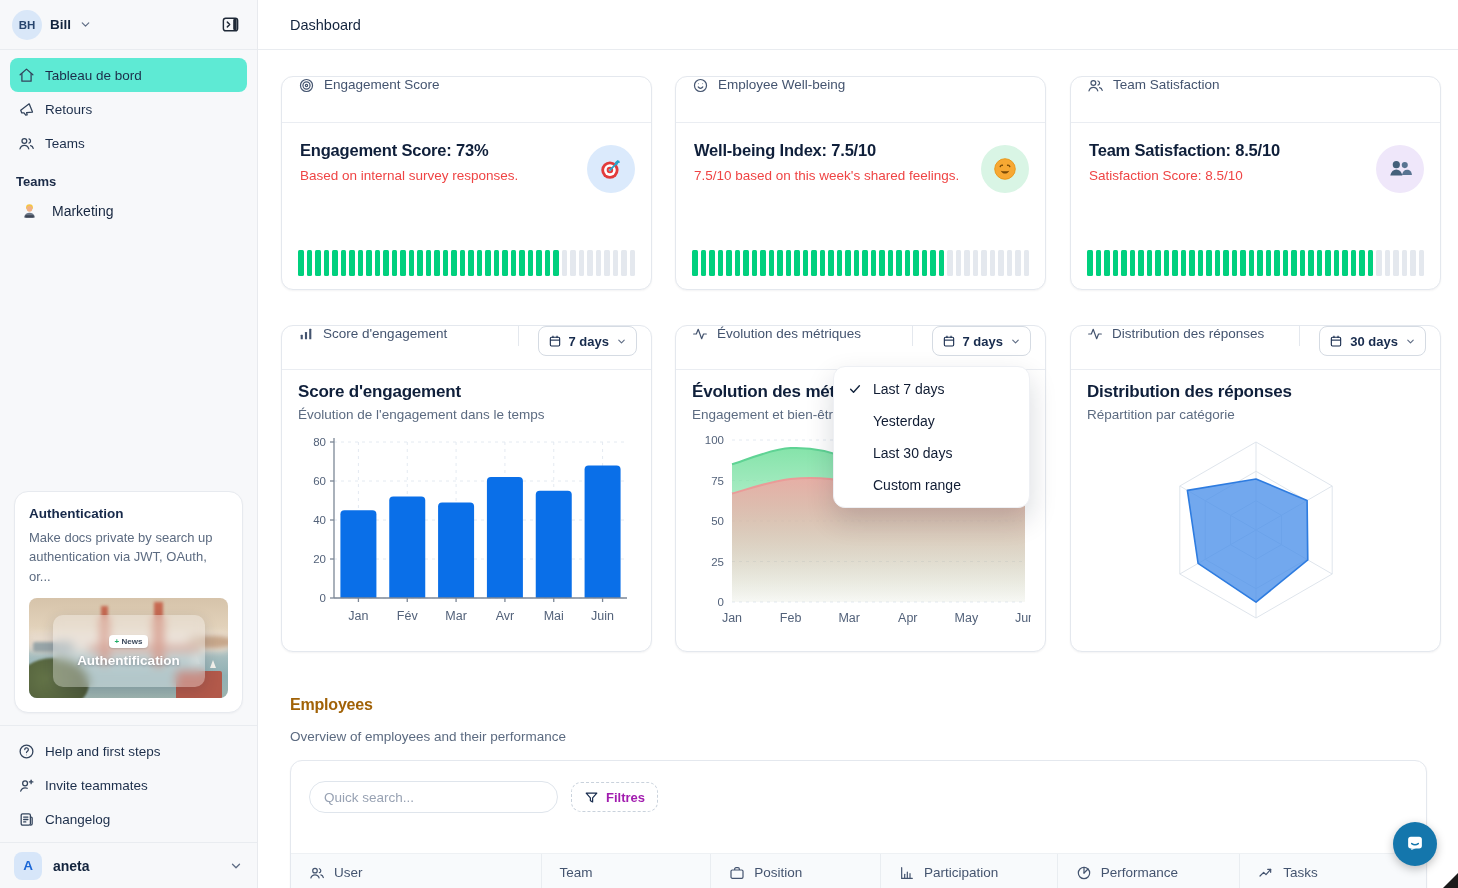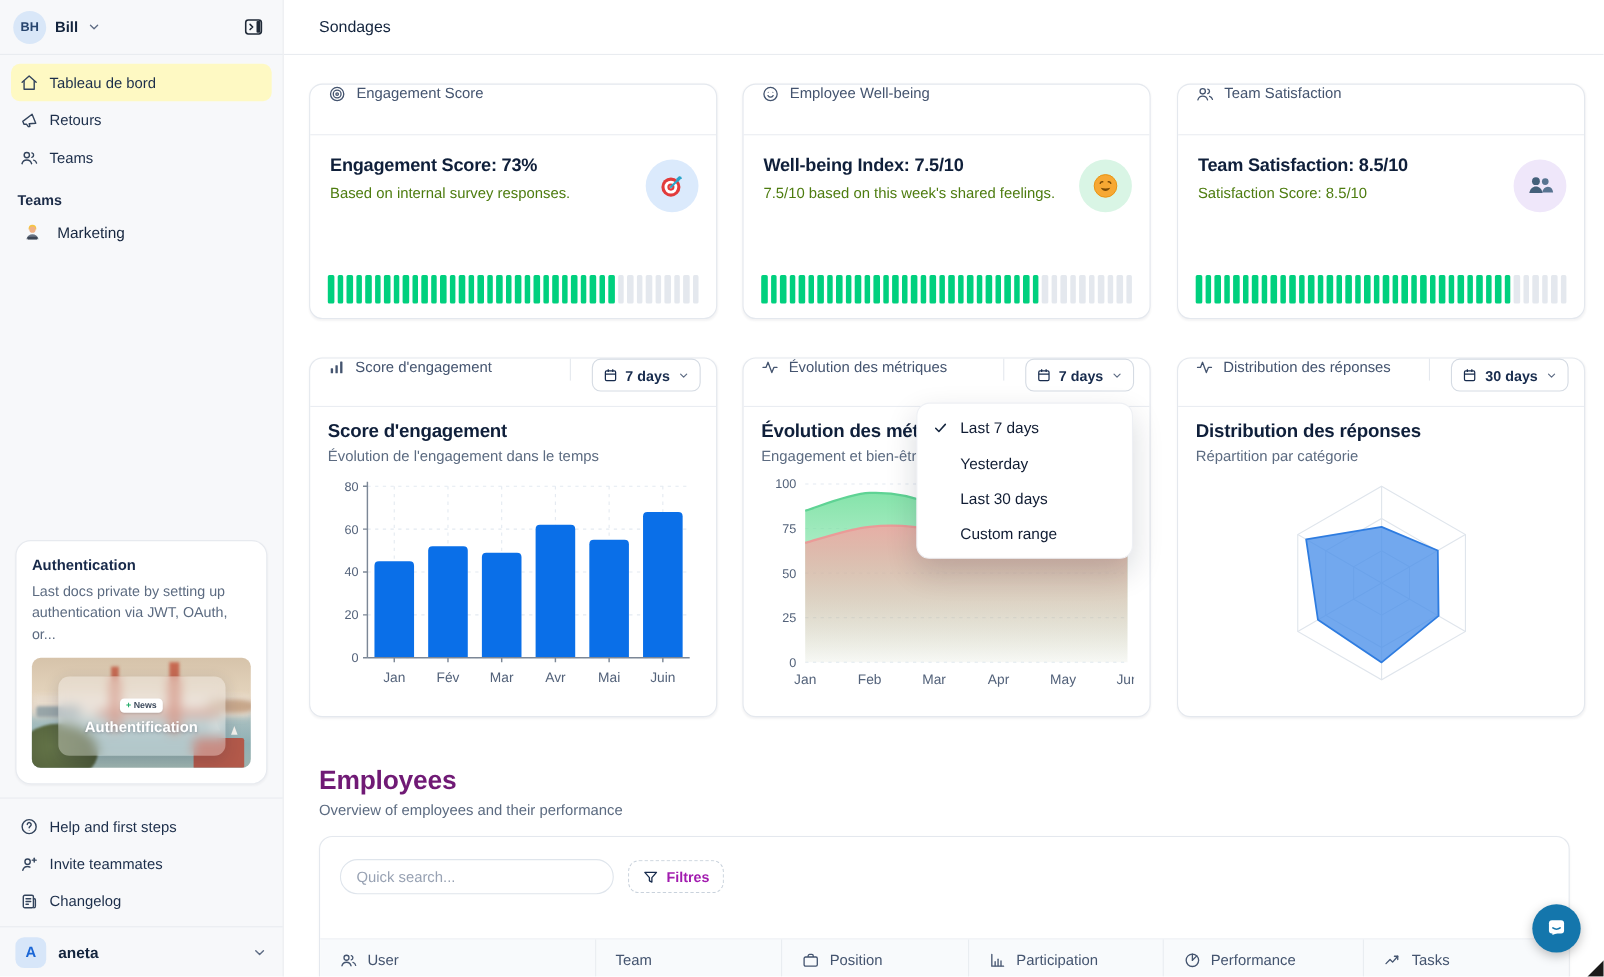--- a/index.html
+++ b/index.html
@@ -9,21 +9,21 @@
 
   
   .sidebar { position:absolute; left:0; top:0; width:258px; height:888px; background:#f7f8fa; border-right:1px solid #e8eaee; display:flex; flex-direction:column; }
   .sb-head { height:50px; flex:0 0 50px; display:flex; align-items:center; gap:8px; padding:0 12px; border-bottom:1px solid #e9ecf0; }
   .avatar-bh { width:30px; height:30px; border-radius:50%; background:#d9e7f8; color:#27456e; font-size:11.5px; font-weight:bold; display:flex; align-items:center; justify-content:center; }
   .sb-username { font-size:13.5px; font-weight:700; color:#13243d; }
   .chev { color:#5e6c84; display:flex; }
   .sb-toggle { margin-left:auto; width:30px; height:30px; border-radius:6px; display:flex; align-items:center; justify-content:center; cursor:pointer; color:#1f2937; }
   .sb-nav { padding:8px 10px 0; }
   .sb-item { height:34px; border-radius:8px; padding:0 8px; display:flex; align-items:center; gap:10px; font-size:13.5px; font-weight:500; color:#1c2e4a; cursor:pointer; }
-  .sb-item.active { background:#fef9c3; }
+  .sb-item.active { background:#5eead4; }
   .sb-item .ic { display:flex; color:#33445c; }
   .sb-sec-label { margin:14px 6px 2px 16px; font-size:13px; font-weight:600; color:#1b2b47; }
   .sb-team { height:36px; margin:2px 10px 0; padding:0 8px 0 10px; display:flex; align-items:center; gap:13px; font-size:14px; font-weight:500; color:#16263f; border-radius:8px; cursor:pointer; }
   .sb-spacer { flex:1 1 auto; }
   .promo { margin:0 14px 12px; background:#fff; border:1px solid #e7eaef; border-radius:14px; padding:14px; box-shadow:0 1px 2px rgba(16,24,40,.04); }
   .promo-title { font-size:13.5px; font-weight:700; color:#17294a; }
   .promo-body { margin-top:7px; font-size:13px; line-height:1.5; color:#5c6b81; }
   .promo-img { position:relative; margin-top:12px; height:100px; border-radius:8px; overflow:hidden;
     background:linear-gradient(180deg,#d6c3aa 0%,#e4d4bd 34%,#dccfc0 45%,#a9bfc0 55%,#8fb0b4 78%,#9db3ae 100%); }
   .pi { position:absolute; }
@@ -53,21 +53,21 @@
   .main { position:absolute; left:258px; top:50px; right:0; bottom:0; background:#fff; overflow:hidden; }
 
   
   .card { position:absolute; background:#fff; border:1px solid #e4e8ee; border-radius:12px; box-shadow:0 1px 2px rgba(16,24,40,.05); }
   .card-hd { display:flex; align-items:flex-start; gap:9px; padding:0 14px 0 16px; border-bottom:1px solid #eaedf2; color:#44546f; }
   .card-hd .hd-label { font-size:13.5px; font-weight:500; color:#44546f; }
   .stat-card { width:371px; height:214px; top:26px; }
   .stat-card .card-hd { height:46px; }
   .stat-body { position:relative; height:167px; padding:18px 18px 0; }
   .stat-title { font-size:16.5px; font-weight:700; color:#0f1f3a; letter-spacing:-.2px; }
-  .stat-sub { margin-top:8px; font-size:13.5px; color:#4d7c0f; }
+  .stat-sub { margin-top:8px; font-size:13.5px; color:#ef4444; }
   .stat-badge { position:absolute; right:16px; top:22px; width:48px; height:48px; border-radius:50%; display:flex; align-items:center; justify-content:center; }
   .progress-track { position:absolute; left:16px; right:16px; bottom:14px; height:26px; display:flex; gap:3px; }
   .progress-track .seg { flex:1 1 auto; border-radius:1.5px; }
 
   .chart-card { width:371px; height:327px; top:275px; }
   .chart-card .card-hd { height:44px; }
   .vsep { width:1px; height:20px; background:#e4e8ee; margin-left:auto; }
   .range-btn { margin-left:10px; height:30px; display:flex; align-items:center; gap:7px; border:1px solid #d5dbe3; border-radius:8px; padding:0 9px; cursor:pointer; background:#fff; }
   .range-btn .rb-label { font-size:13px; font-weight:600; color:#172b4d; }
   .chart-body { padding:12px 16px 0; }
@@ -77,21 +77,21 @@
   svg text.cat { font-size:12.5px; fill:#53627a; }
   svg line.grid { stroke:#e4eaf1; stroke-dasharray:3 4; stroke-width:1; }
   svg line.axis { stroke:#7c8796; stroke-width:1.3; }
 
   
   .dropdown { position:absolute; left:575px; top:316px; width:197px; background:#fff; border:1px solid #eef0f4; border-radius:12px; box-shadow:0 12px 28px rgba(15,23,42,.16); padding:6px 0; z-index:20; }
   .dd-item { height:32px; display:flex; align-items:center; gap:9px; padding:0 12px; font-size:14px; color:#101c33; cursor:pointer; }
   .dd-check { width:18px; display:flex; justify-content:center; }
 
   
-  .emp-title { position:absolute; left:32px; top:646px; font-size:24px; font-weight:800; color:#701a75; letter-spacing:-.2px; }
+  .emp-title { position:absolute; left:32px; top:646px; font-size:16px; font-weight:800; color:#a16207; letter-spacing:-.2px; }
   .emp-sub { position:absolute; left:32px; top:679px; font-size:13.5px; color:#5c6b81; }
   .table-card { left:32px; top:710px; width:1137px; height:260px; overflow:hidden; }
   .table-toolbar { display:flex; align-items:center; gap:13px; padding:20px 18px 0; }
   .search-input { width:249px; height:32px; border:1px solid #dfe5ec; border-radius:16px; padding:0 14px; font-size:13.5px; color:#13243d; background:#fff; outline:none; font-family:inherit; }
   .search-input::placeholder { color:#98a2b3; }
   .filter-btn { height:30px; display:flex; align-items:center; gap:7px; border:1.5px dashed #c9d2dc; border-radius:10px; padding:0 12px; background:#fff; cursor:pointer; }
   .filter-btn .fb-label { font-size:13px; font-weight:700; color:#a21caf; }
   .thead { position:absolute; left:0; right:0; top:92px; height:60px; display:flex; background:#f8fafc; border-top:1px solid #eef1f4; }
   .th { display:flex; align-items:center; gap:9px; padding:0 0 22px 18px; font-size:13.5px; font-weight:500; color:#44546f; }
   .th + .th { border-left:1px solid #e9edf1; }
@@ -166,21 +166,21 @@
             <rect x="6.6" y="16.6" width="10.8" height="3.4" rx="0.8" fill="#3d4655"></rect>
           </svg>
       </span>
       <span>Marketing</span>
     </div>
 
     <div class="sb-spacer"></div>
 
     <div class="promo">
       <div class="promo-title">Authentication</div>
-      <div class="promo-body">Last docs private by setting up authentication via JWT, OAuth, or...</div>
+      <div class="promo-body">Make docs private by search up authentication via JWT, OAuth, or...</div>
       <div class="promo-img">
         <div class="pi pi-fog"></div>
         <div class="pi pi-city"></div>
         <div class="pi pi-t1"></div>
         <div class="pi pi-t2"></div>
         <div class="pi pi-deck"></div>
         <div class="pi pi-shore"></div>
         <div class="pi pi-sail1"></div>
         <div class="pi pi-sail2"></div>
         <div class="pi pi-bush"></div>
@@ -233,21 +233,21 @@
       <span class="ws-name">aneta</span>
       <span class="chev">
         <svg width="14" height="14" viewBox="0 0 24 24" fill="none" stroke="currentColor" stroke-width="2.2" stroke-linecap="round" stroke-linejoin="round">
             <path d="M6 9l6 6 6-6"></path>
           </svg>
       </span>
     </div>
   </aside>
 
   <header class="topbar">
-    <span class="topbar-title">Sondages</span>
+    <span class="topbar-title">Dashboard</span>
   </header>
 
   <main class="main">
 
     <section class="card stat-card" style="left:23px;">
       <div class="card-hd">
         <span class="ic">
           <svg width="17" height="17" viewBox="0 0 24 24" fill="none" stroke="currentColor" stroke-width="1.7">
               <circle cx="12" cy="12" r="8.5"></circle>
               <circle cx="12" cy="12" r="5"></circle>

